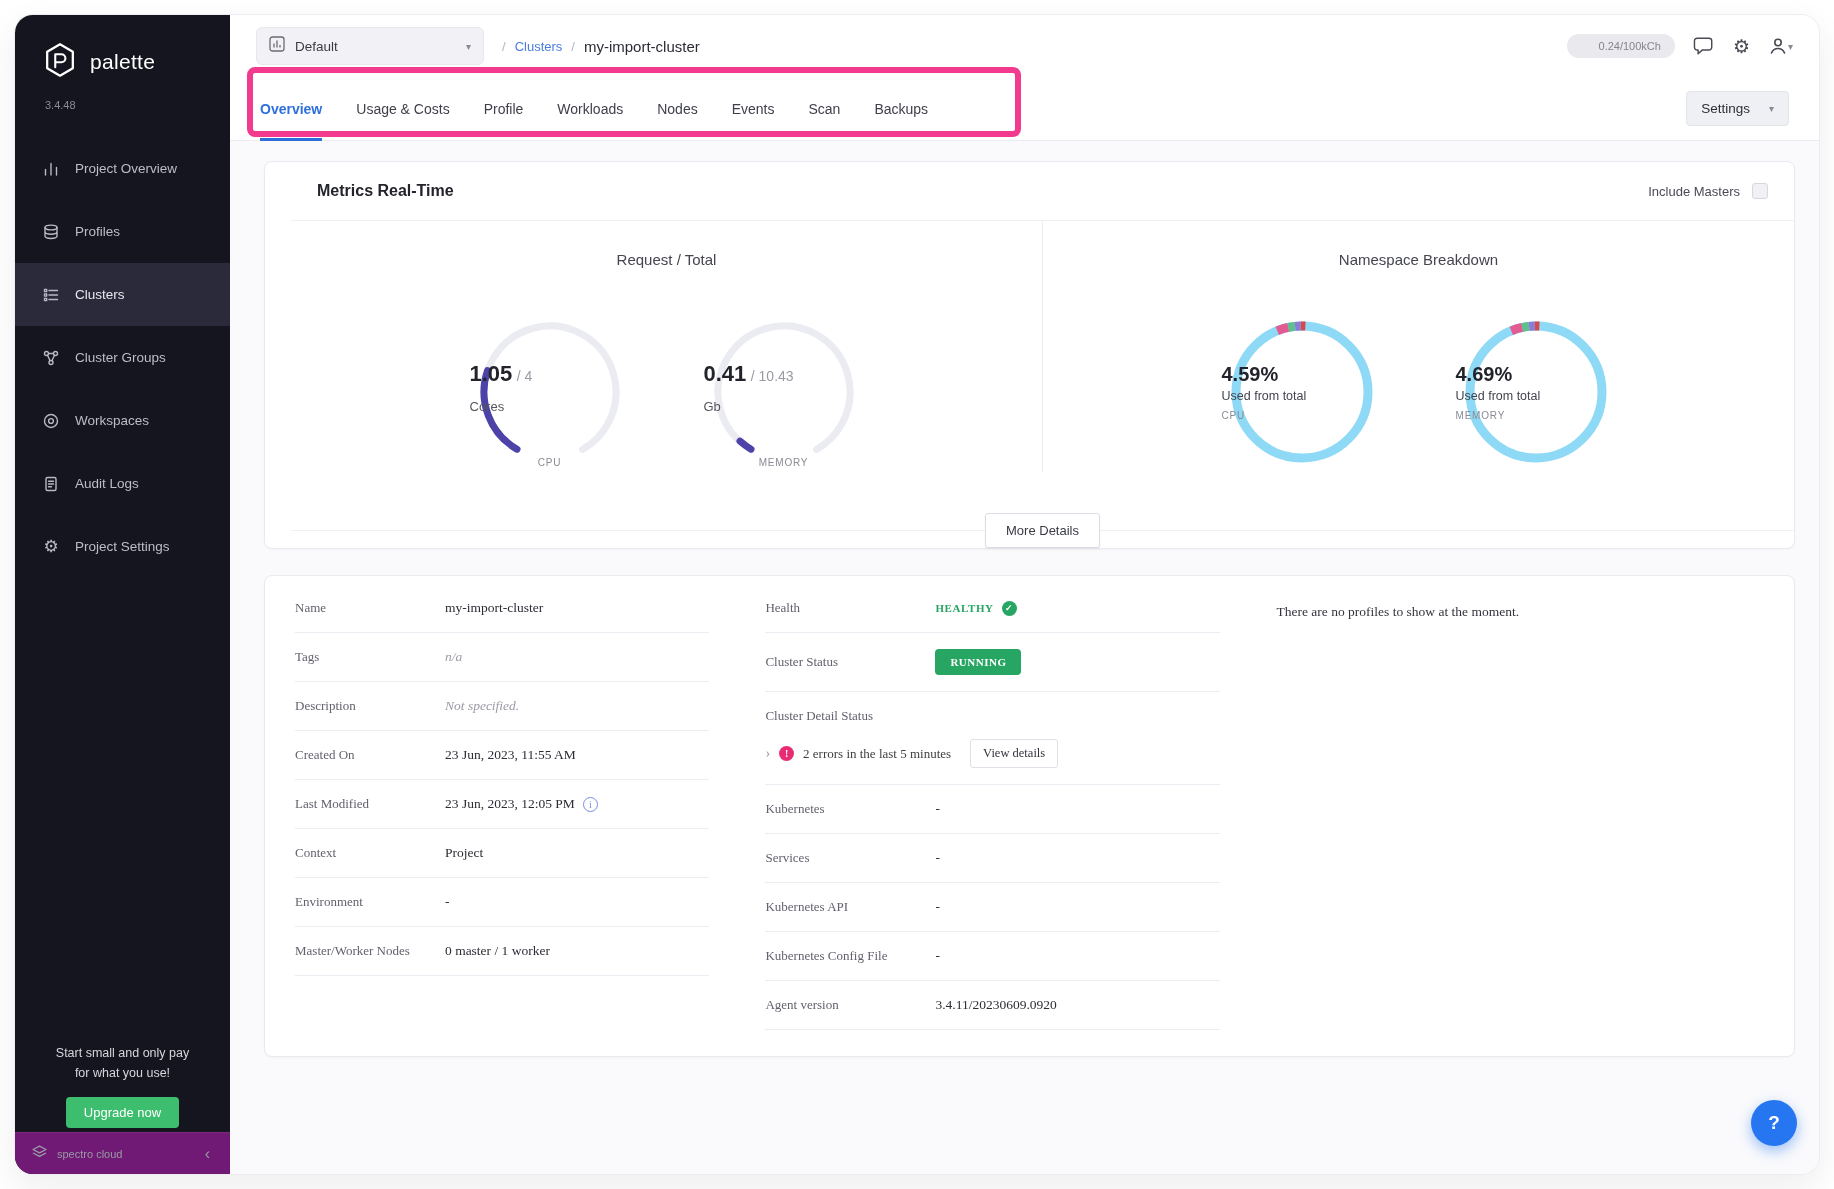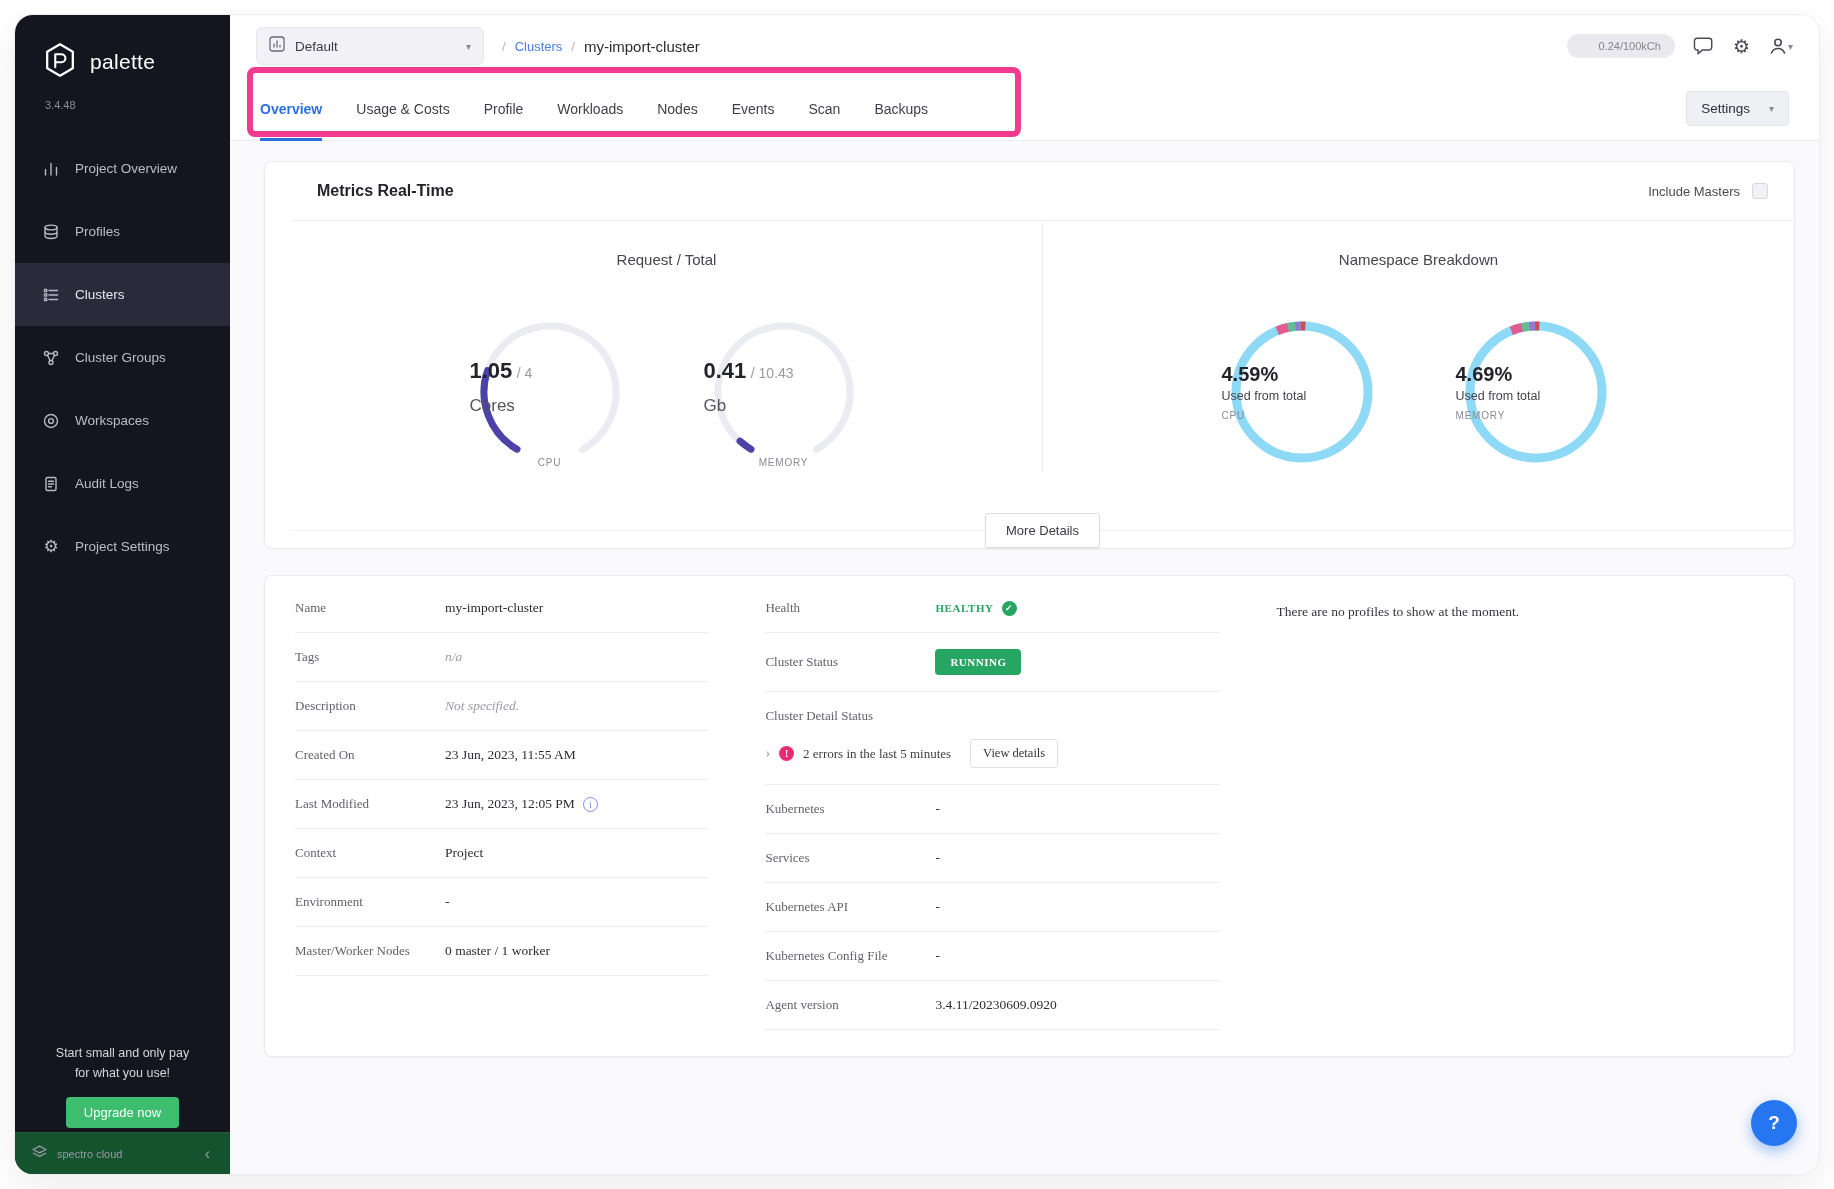--- a/index.html
+++ b/index.html
@@ -29,21 +29,21 @@
   .gear-glyph { font-size:17px; color:#b9b9c6; line-height:1; }
   .sidebar-bottom { position:absolute; left:0; right:0; bottom:46px; }
   .promo { text-align:center; font-size:12.5px; color:#d6d6de; line-height:1.55; margin-top:14px; }
   .upgrade-wrap { display:flex; justify-content:center; margin-top:14px; }
   .upgrade-btn {
     background:#3dbd6e; color:#fff; border:none; border-radius:4px;
     font-size:13px; padding:8px 18px; cursor:pointer; font-family:inherit;
   }
   .sidebar-footer {
     position:absolute; left:0; right:0; bottom:0; height:42px;
-    background:#14532d; border-top:1px solid rgba(255,255,255,.07);
+    background:#701a75; border-top:1px solid rgba(255,255,255,.07);
     display:flex; align-items:center; padding:0 16px; gap:9px;
   }
   .footer-brand { font-size:11px; color:#9a9aa6; flex:1; }
   .collapse { color:#9a9aa6; font-size:16px; cursor:pointer; padding:0 4px; }
   
   .main { flex:1; display:flex; flex-direction:column; background:#fff; position:relative; }
   .topbar { height:62px; display:flex; align-items:center; padding:0 26px; gap:18px; }
   .proj-select {
     width:228px; height:38px; background:#f2f2f6; border:1px solid #e7e7ee; border-radius:6px;
     display:flex; align-items:center; gap:10px; padding:0 12px; cursor:pointer;
@@ -82,21 +82,21 @@
   .checkbox { width:16px; height:16px; background:#f1f1f5; border:1px solid #d7d7e0; border-radius:3px; cursor:pointer; }
   .metrics-body { display:flex; padding-bottom:58px; }
   .half { flex:1; }
   .half h3 { text-align:center; font-size:15px; font-weight:500; color:#45454f; margin:30px 0 44px; }
   .vdiv { width:1px; background:#ececf2; }
   .chart-row { display:flex; justify-content:center; gap:74px; }
   .gauge { position:relative; width:160px; height:160px; }
   .gauge-text { position:absolute; inset:0; display:flex; flex-direction:column; align-items:flex-start; justify-content:center; padding-bottom:10px; }
   .g-value { font-size:22px; font-weight:bold; color:#23232b; }
   .g-total { font-size:14px; font-weight:normal; color:#9a9aa5; }
-  .g-unit { font-size:17px; color:#55555f; margin-top:12px; }
+  .g-unit { font-size:13px; color:#55555f; margin-top:12px; }
   .g-label { position:absolute; bottom:4px; left:0; right:0; text-align:center; font-size:10px; letter-spacing:.8px; color:#8a8a95; }
   .d-pct { font-size:20px; font-weight:bold; color:#23232b; }
   .d-cap { font-size:12.5px; color:#44444e; margin-top:3px; }
   .d-label { font-size:10px; letter-spacing:.8px; color:#8a8a95; margin-top:7px; }
   .donut-text { padding-bottom:0; }
   .more-row { border-top:1px solid #efeff4; display:flex; justify-content:center; }
   .more-btn {
     margin-top:-18px; background:#fff; border:1px solid #dcdce4; border-radius:3px;
     padding:9px 20px; font-size:13px; color:#3a3a44; cursor:pointer; font-family:inherit;
     box-shadow:0 1px 2px rgba(20,20,40,.05);

